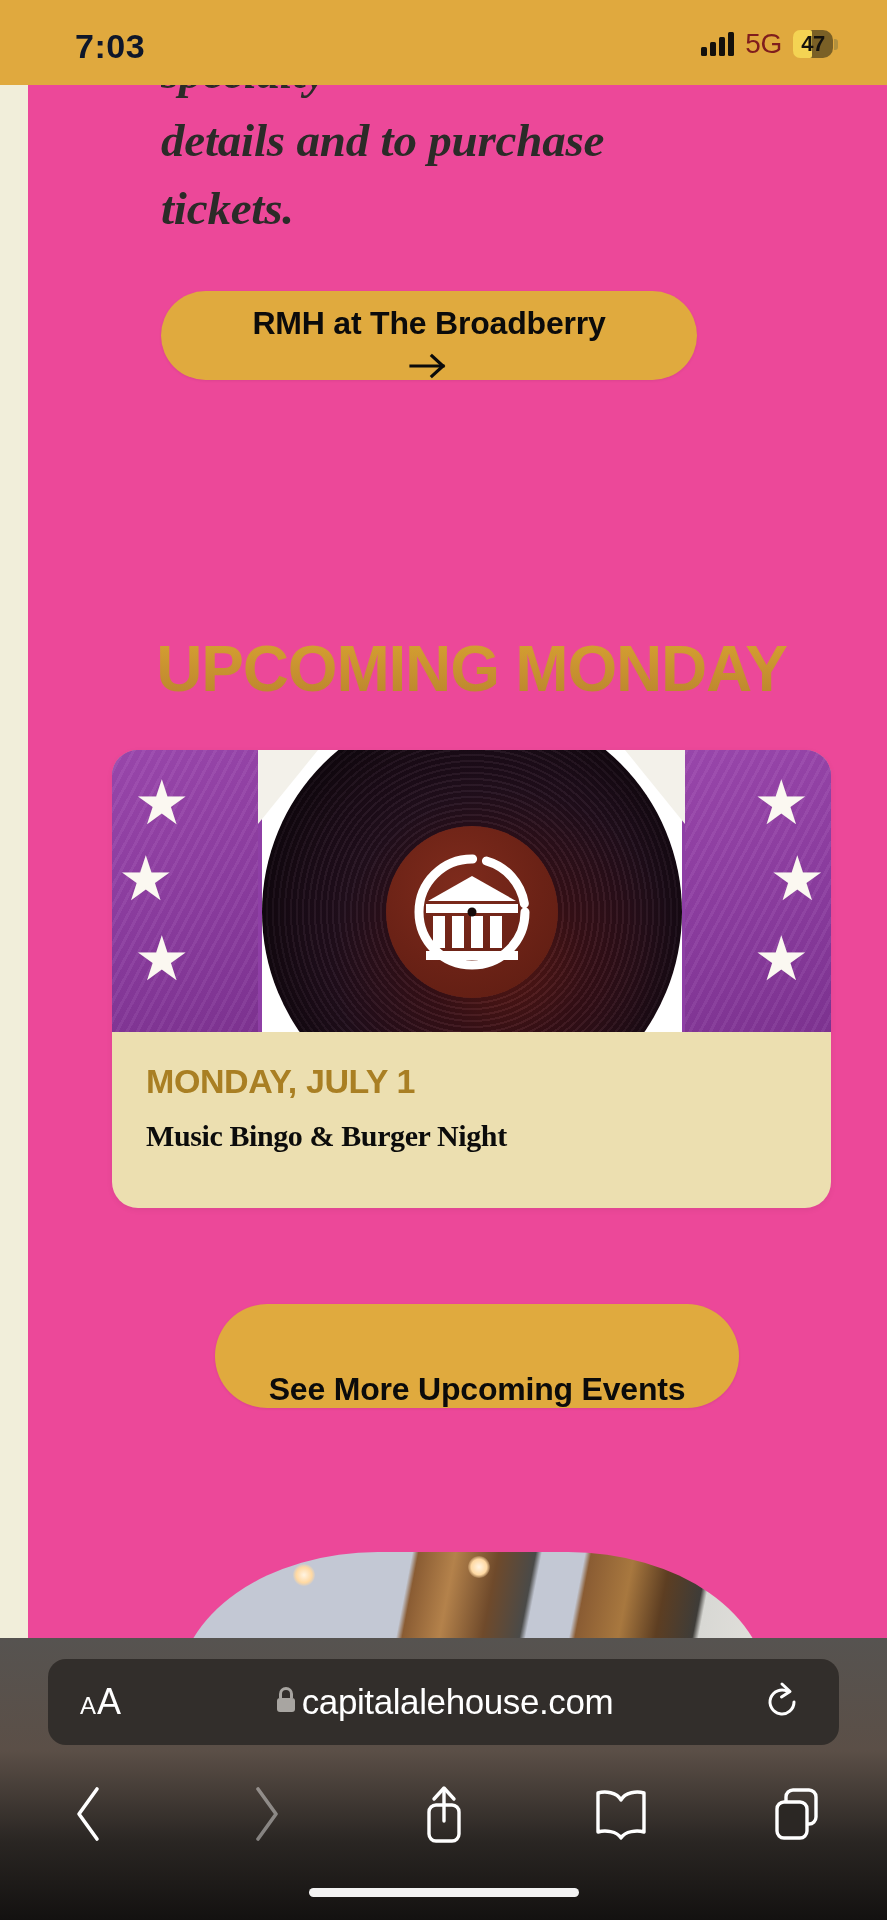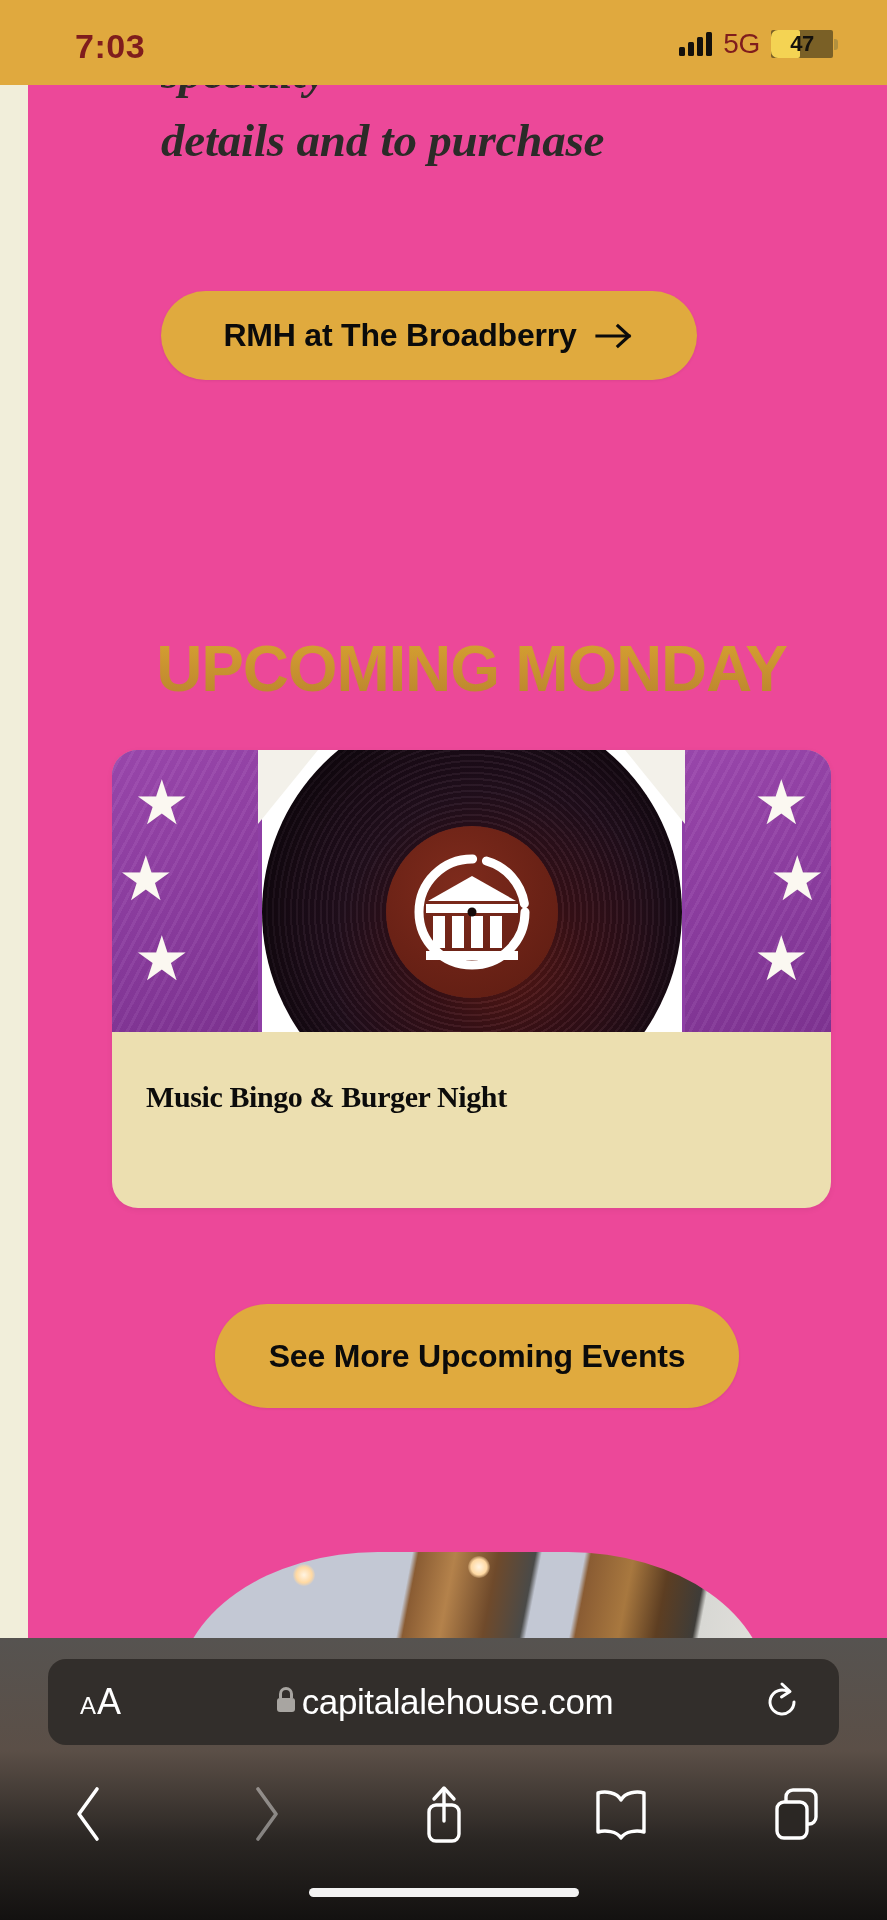--- a/index.html
+++ b/index.html
@@ -28,21 +28,21 @@
     height: 85px;
     background: #e0a93e;
     z-index: 40;
   }
   #status-time {
     position: absolute;
     left: 75px;
     top: 27px;
     font-size: 34px;
     font-weight: 600;
-    color: #7f1d1d;
+    color: #0f172a;
     letter-spacing: 0.5px;
     font-family: "Liberation Sans", sans-serif;
   }
   #status-right {
     position: absolute;
     right: 54px;
     top: 27px;
     height: 34px;
     display: flex;
     align-items: center;
@@ -67,23 +67,23 @@
 
   #net-label {
     font-size: 28px;
     color: #7f1d1d;
     font-weight: 400;
     letter-spacing: -0.3px;
   }
 
   #battery {
     position: relative;
-    width: 62px;
+    width: 40px;
     height: 28px;
-    border-radius: 2px;
+    border-radius: 10px;
     background: #7a6026;
     overflow: visible;
   }
   #battery-fill {
     position: absolute;
     left: 0; top: 0; bottom: 0;
     width: 47%;
     background: #f4d353;
     border-radius: 7px 2px 2px 7px;
   }
@@ -145,27 +145,28 @@
     left: 0;
   }
 
   .pill-btn {
     position: absolute;
     background: #e0aa3e;
     border: none;
     border-radius: 100px;
     display: flex;
     align-items: center;
-    justify-content: center;
-    gap: 18px;
+    justify-content: flex-end;
+    gap: 10px;
     color: #0b0b0b;
     font-family: "Liberation Sans", sans-serif;
     font-weight: 700;
     cursor: pointer;
     box-shadow: 0 1px 3px rgba(0,0,0,0.07);
+    flex-direction: column;
   }
 
   #broadberry-btn {
     left: 133px;
     top: 206px;
     width: 536px;
     height: 89px;
     font-size: 32px;
     letter-spacing: -0.2px;
   }
@@ -457,20 +458,21 @@
     </div>
   </div>
 
   <div id="page">
 
     <div id="intro-copy">
       <span id="intro-clipped">
         <span>specialty</span>
       </span>
       <div>details and to purchase</div>
+      <div>tickets.</div>
     </div>
 
     <button class="pill-btn" id="broadberry-btn">
       <span>RMH at The Broadberry</span>
       <span id="broadberry-arrow">
         <svg width="40" height="28" viewBox="0 0 40 28" aria-hidden="true">
           <line x1="2" y1="14" x2="34" y2="14" stroke="#0b0b0b" stroke-width="3.2" stroke-linecap="square"></line>
           <polyline points="23,4 34,14 23,24" fill="none" stroke="#0b0b0b" stroke-width="3.2" stroke-linecap="square" stroke-linejoin="miter"></polyline>
         </svg>
       </span>
@@ -512,20 +514,21 @@
             </div>
             <div id="vinyl-spindle"></div>
           </div>
         </div>
 
         <div class="white-corner l"></div>
         <div class="white-corner r"></div>
       </div>
 
       <div id="event-info">
+        <div id="event-date">MONDAY, JULY 1</div>
         <div id="event-title">Music Bingo &amp; Burger Night</div>
       </div>
     </div>
 
     <button class="pill-btn" id="see-more-btn">
       <span>See More Upcoming Events</span>
     </button>
 
     <div id="photo-peek">
       <div id="photo-peek-inner"></div>

